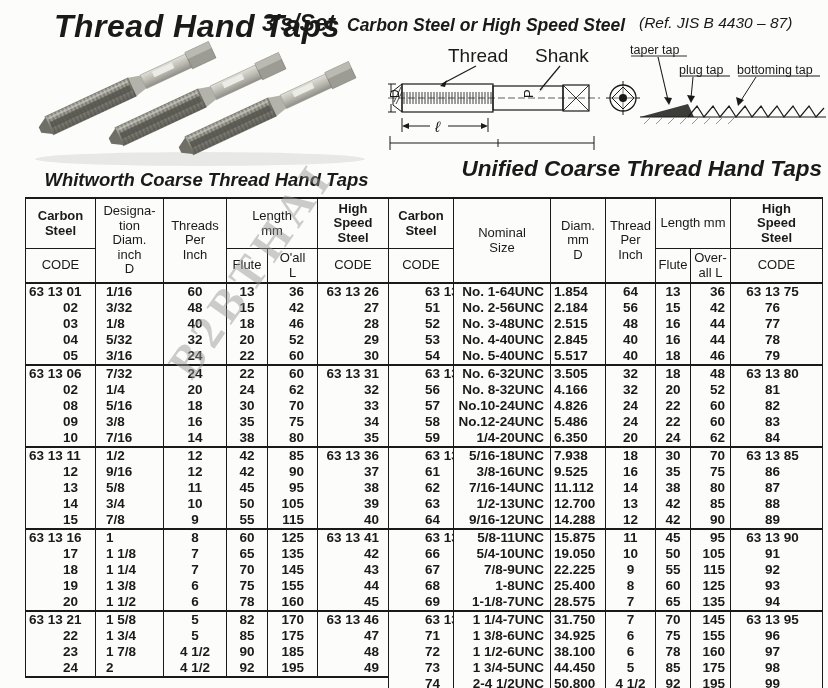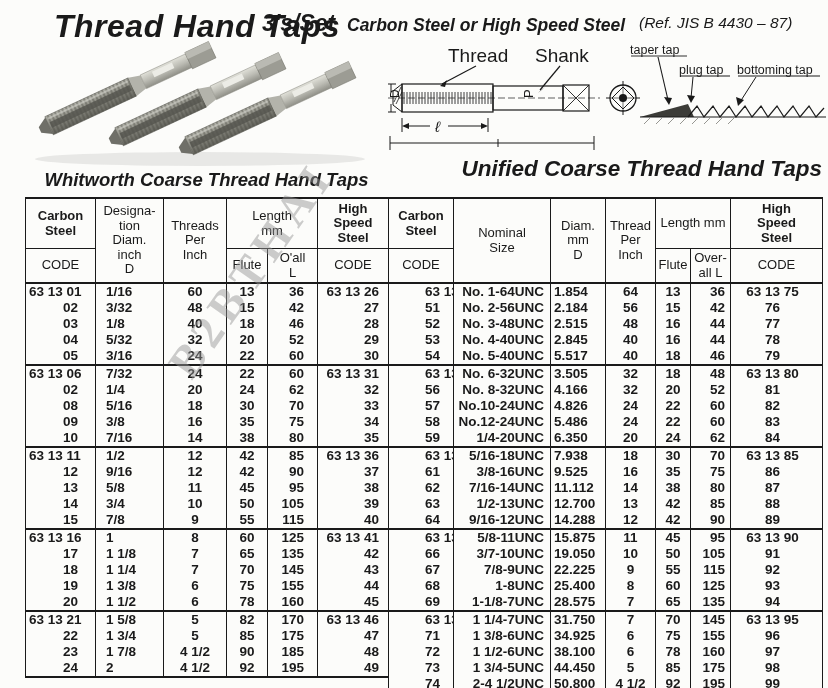--- a/index.html
+++ b/index.html
@@ -599,21 +599,21 @@
         <td>63 13 65</td>
         <td>5/8-11UNC</td>
         <td>15.875</td>
         <td>11</td>
         <td>45</td>
         <td>95</td>
         <td>63 13 90</td>
       </tr>
       <tr>
         <td>66</td>
-        <td>3/7-10UNC</td>
+        <td>5/4-10UNC</td>
         <td>19.050</td>
         <td>10</td>
         <td>50</td>
         <td>105</td>
         <td>91</td>
       </tr>
       <tr>
         <td>67</td>
         <td>7/8-9UNC</td>
         <td>22.225</td>

